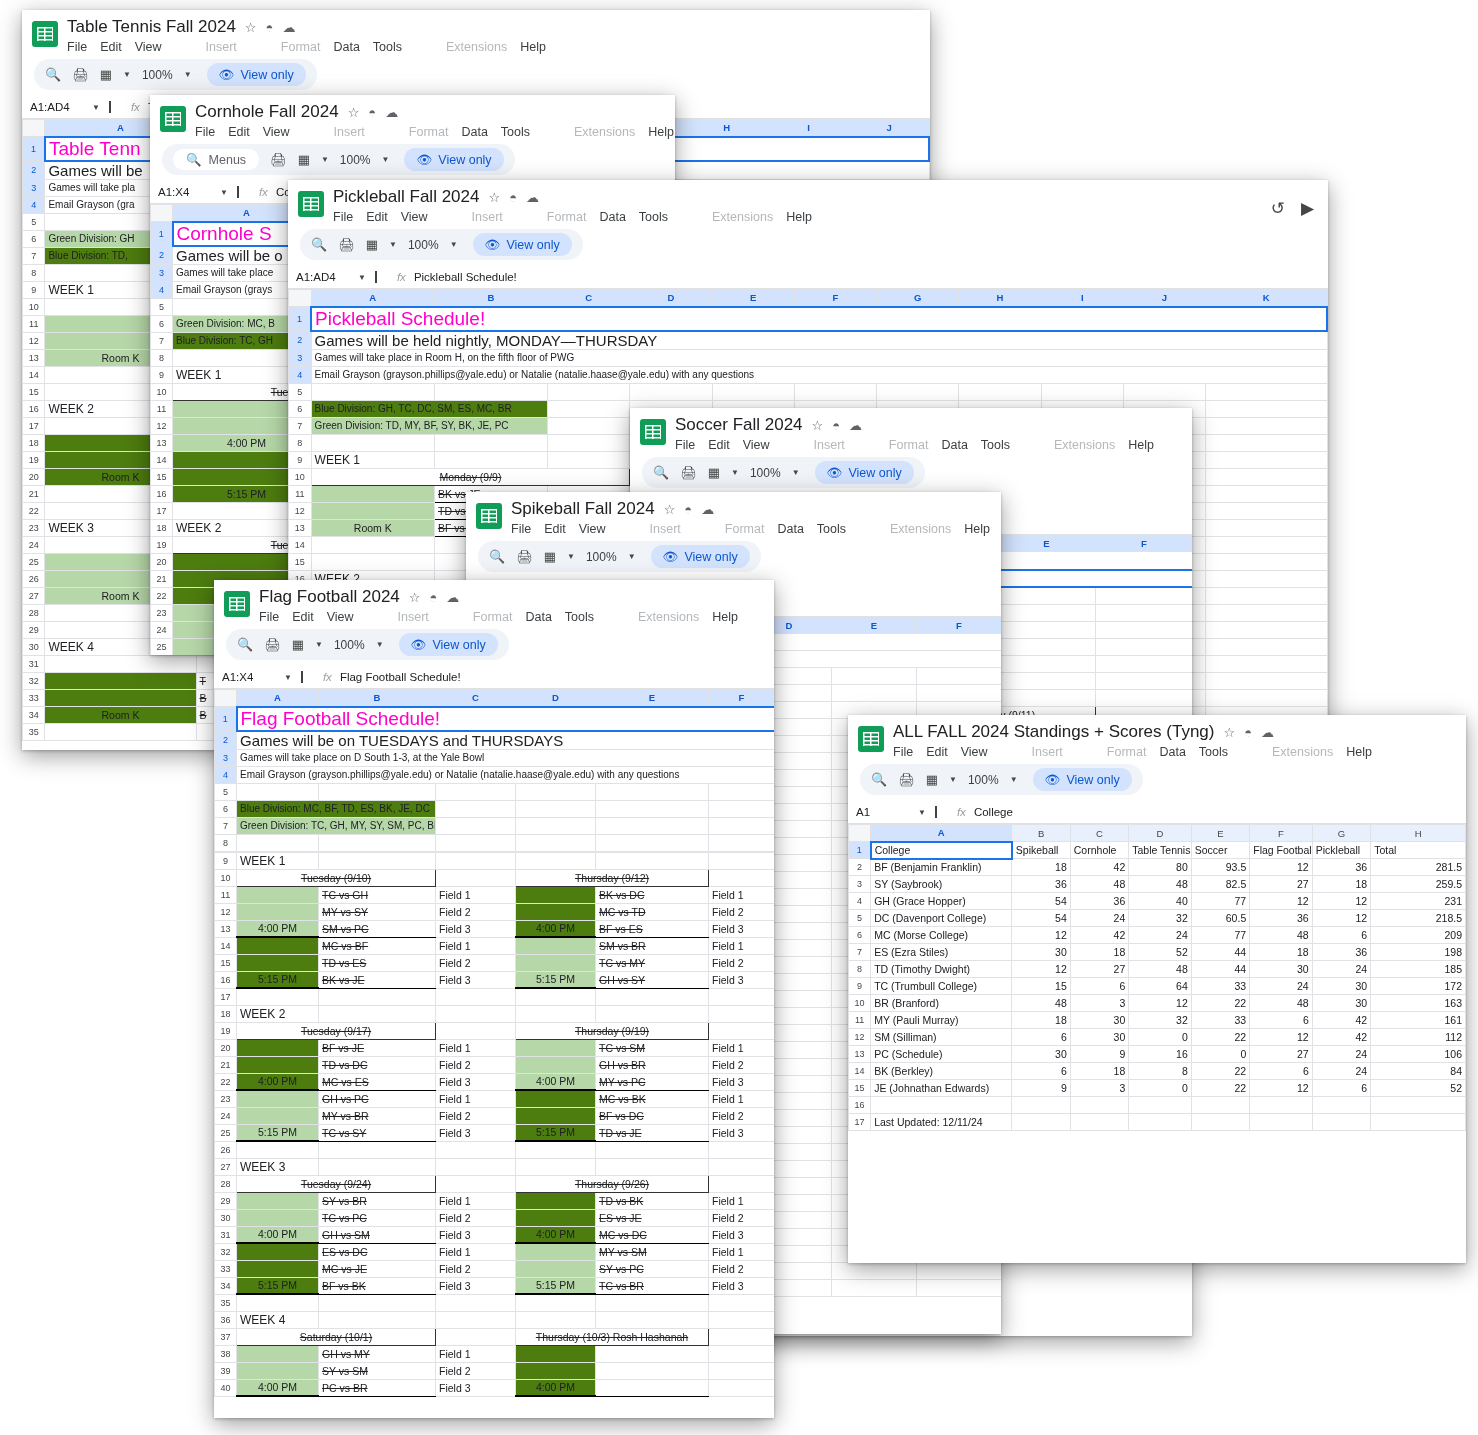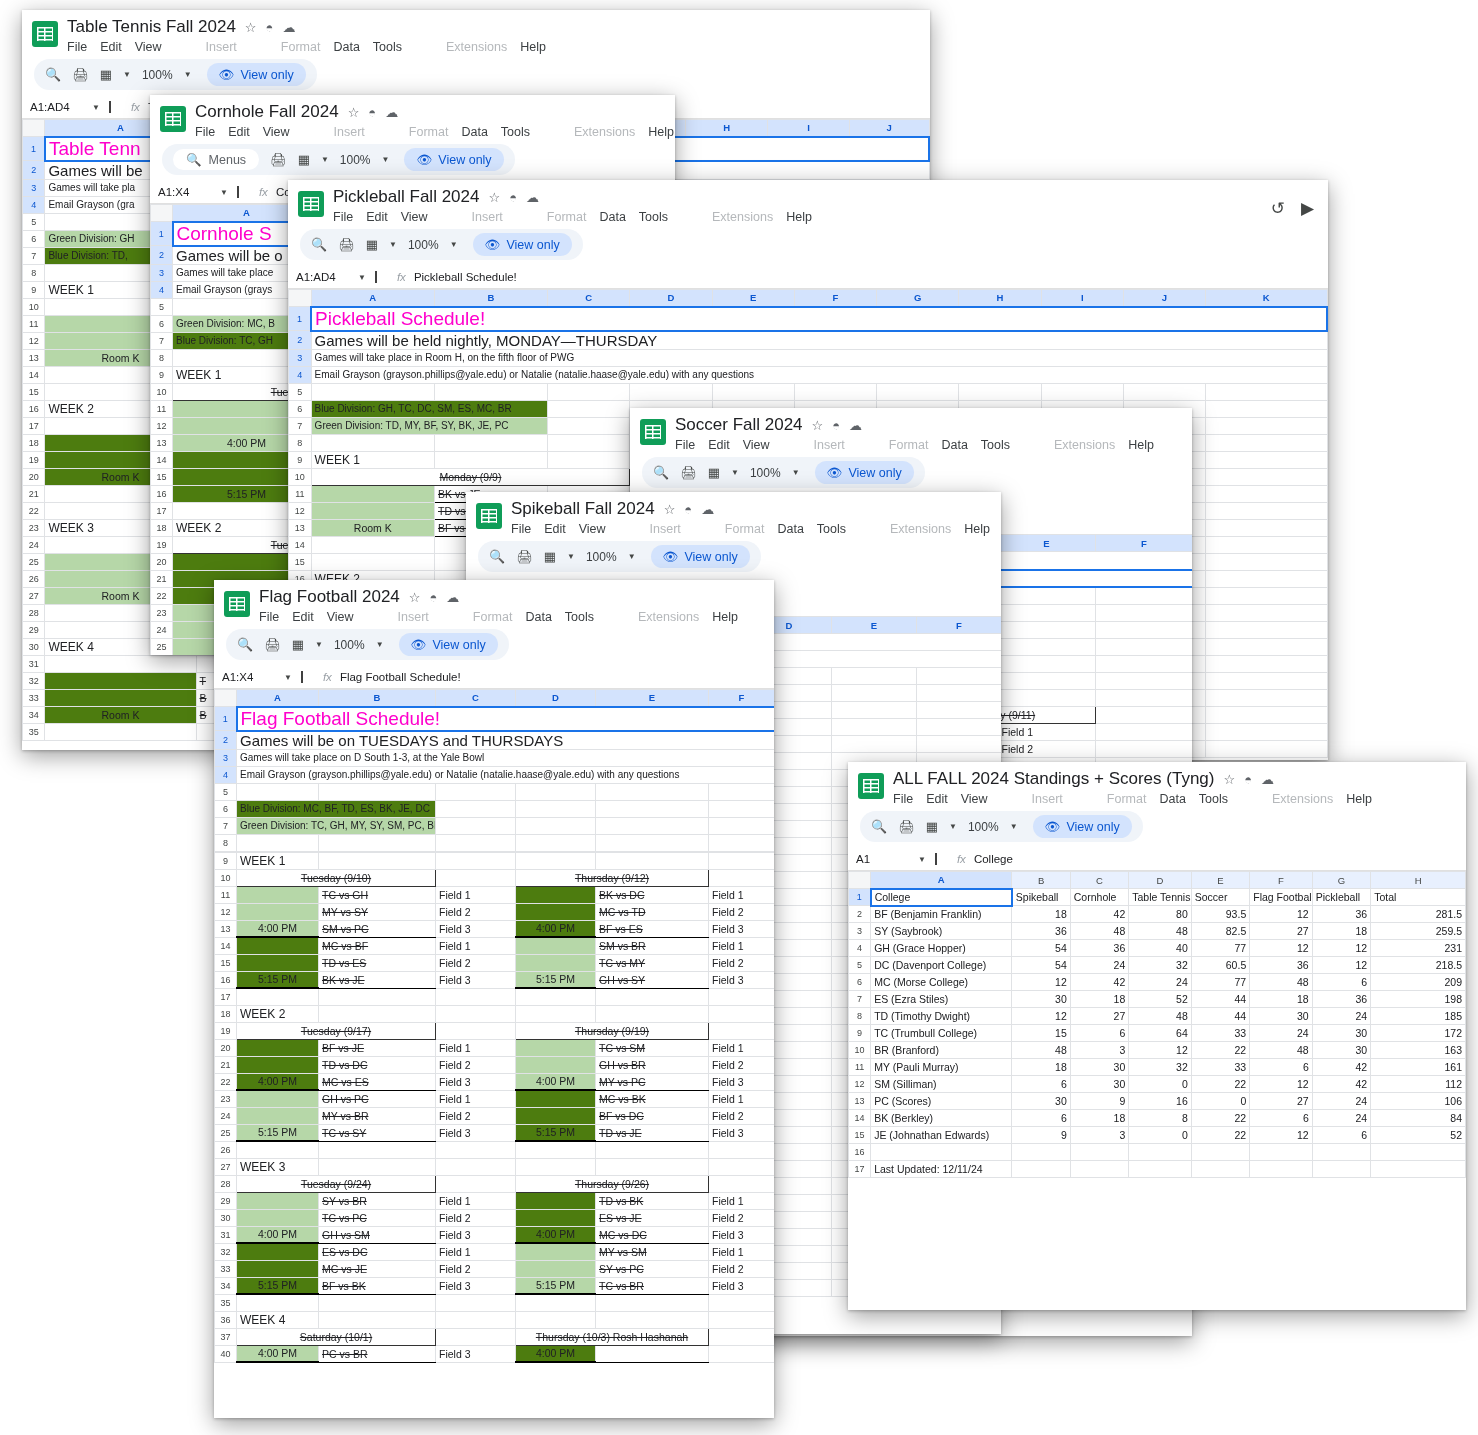--- a/index.html
+++ b/index.html
@@ -2192,34 +2192,52 @@
               <td></td>
             </tr>
             <tr>
               <td class="rowhdr">37</td>
               <td class="ctr strike boxed" colspan="2">Saturday (10/1)</td>
               <td></td>
               <td class="ctr strike boxed" colspan="2">Thursday (10/3) Rosh Hashanah</td>
               <td></td>
             </tr>
             <tr>
+              <td class="rowhdr">38</td>
+              <td class="ctr green-d"></td>
+              <td class="strike">GH vs MY</td>
+              <td>Field 1</td>
+              <td class="ctr blue-d"></td>
+              <td class="strike"></td>
+              <td></td>
+            </tr>
+            <tr>
+              <td class="rowhdr">39</td>
+              <td class="ctr green-d"></td>
+              <td class="strike">SY vs SM</td>
+              <td>Field 2</td>
+              <td class="ctr blue-d"></td>
+              <td class="strike"></td>
+              <td></td>
+            </tr>
+            <tr>
               <td class="rowhdr">40</td>
               <td class="ctr green-d bbot">4:00 PM</td>
               <td class="strike u">PC vs BR</td>
               <td>Field 3</td>
               <td class="ctr blue-d bbot">4:00 PM</td>
               <td class="strike u"></td>
               <td></td>
             </tr>
           </tbody>
       </table>
     </div>
   </div>
 
-  <div class="win" style="left:848px; top:762px; width:618px; height:548px;">
+  <div class="win" style="left:848px; top:715px; width:618px; height:548px;">
     <div class="titlebar">
       <div class="sheets-logo"></div>
       <div class="title-block">
         <div class="doc-title-row">
           <span class="doc-title">ALL FALL 2024 Standings + Scores (Tyng)</span>
           <span class="tiny-ico">☆</span>
           <span class="tiny-ico">◓</span>
           <span class="tiny-ico">☁</span>
         </div>
         <div class="menubar">
@@ -2407,21 +2425,21 @@
               <td class="rt">6</td>
               <td class="rt">30</td>
               <td class="rt">0</td>
               <td class="rt">22</td>
               <td class="rt">12</td>
               <td class="rt">42</td>
               <td class="rt">112</td>
             </tr>
             <tr>
               <td class="rowhdr">13</td>
-              <td>PC (Scores)</td>
+              <td>PC (Schedule)</td>
               <td class="rt">30</td>
               <td class="rt">9</td>
               <td class="rt">16</td>
               <td class="rt">0</td>
               <td class="rt">27</td>
               <td class="rt">24</td>
               <td class="rt">106</td>
             </tr>
             <tr>
               <td class="rowhdr">14</td>

